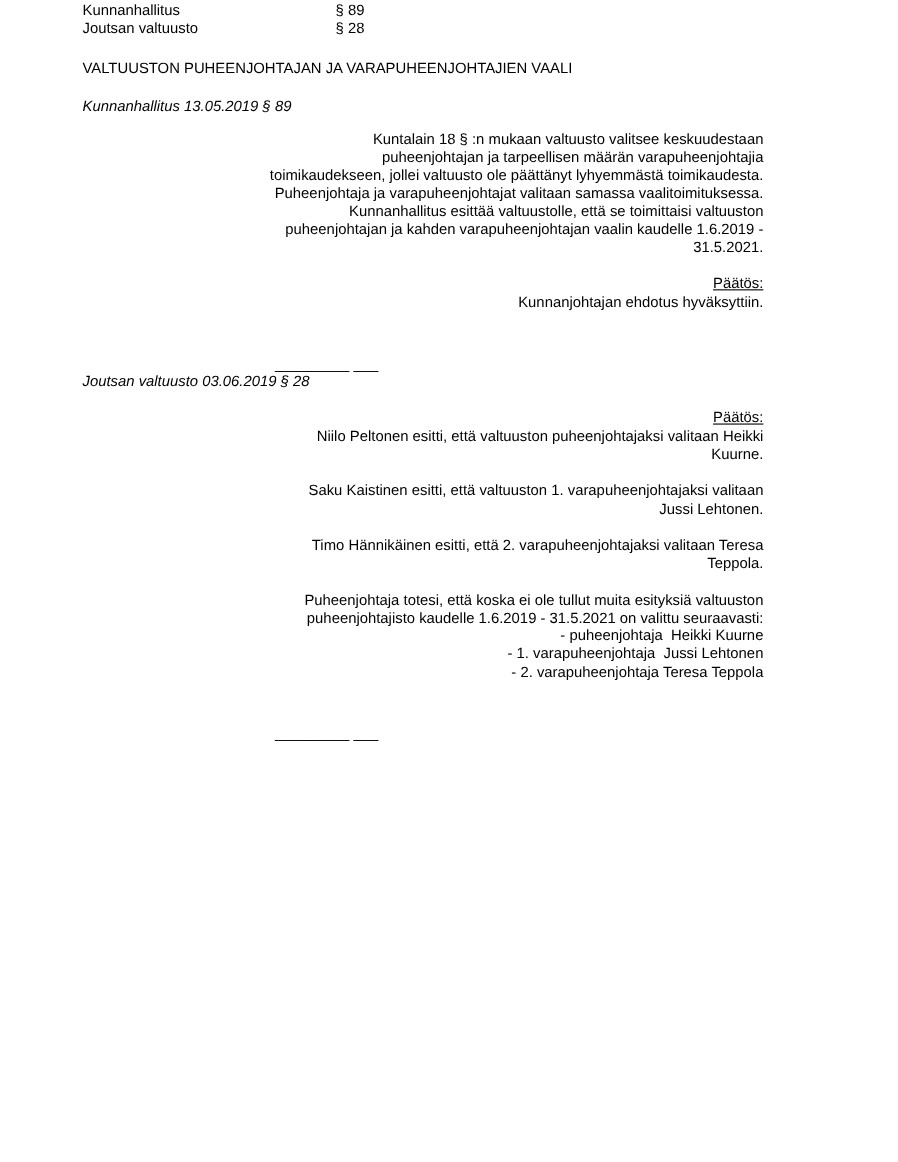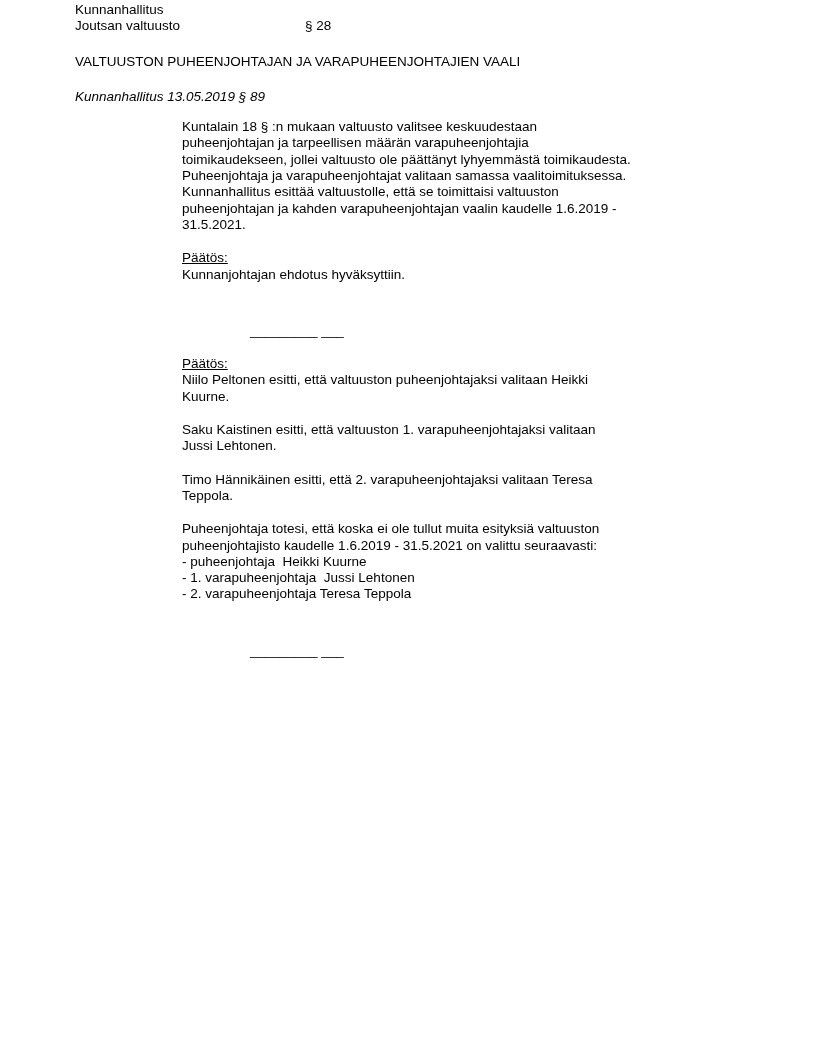--- a/index.html
+++ b/index.html
@@ -30,22 +30,23 @@
   .doc-title {
     margin-top: 19px;
     white-space: pre;
   }
   .section-heading {
     white-space: pre;
     font-style: italic;
   }
   .heading-a { margin-top: 19px; }
   .indent-block {
-    margin-left: 107px;
+    margin-left: 74px;
     width: 545px;
+    text-align: right;
   }
   .para {
     white-space: pre-wrap;
     margin: 0;
   }
   .gap-line { margin-top: 17px; }
   .first-para { margin-top: 14px; }
   .underlined { text-decoration: underline; }
   .separator {
     white-space: pre;
@@ -56,20 +57,21 @@
   .heading-b { margin-top: 0px; }
 </style>
 </head>
 <body>
 
 <div class="page">
 
   <div class="doc-header">
     <div class="hdr-row">
       <span class="hdr-org">Kunnanhallitus</span>
+      <span class="hdr-ref">§ 89</span>
     </div>
     <div class="hdr-row">
       <span class="hdr-org">Joutsan valtuusto</span>
       <span class="hdr-ref">§ 28</span>
     </div>
   </div>
 
   <div class="doc-title">VALTUUSTON PUHEENJOHTAJAN JA VARAPUHEENJOHTAJIEN VAALI</div>
 
   <div class="section-heading heading-a">Kunnanhallitus 13.05.2019 § 89</div>
@@ -81,20 +83,21 @@
 Puheenjohtaja ja varapuheenjohtajat valitaan samassa vaalitoimituksessa.</p>
     <p class="para">Kunnanhallitus esittää valtuustolle, että se toimittaisi valtuuston
 puheenjohtajan ja kahden varapuheenjohtajan vaalin kaudelle 1.6.2019 -
 31.5.2021.</p>
     <p class="para gap-line underlined">Päätös:</p>
     <p class="para">Kunnanjohtajan ehdotus hyväksyttiin.</p>
   </div>
 
   <div class="separator">_________ ___</div>
 
+  <div class="section-heading heading-b">Joutsan valtuusto 03.06.2019 § 28</div>
 
   <div class="indent-block">
     <p class="para gap-line underlined">Päätös:</p>
     <p class="para">Niilo Peltonen esitti, että valtuuston puheenjohtajaksi valitaan Heikki
 Kuurne.</p>
     <p class="para gap-line">Saku Kaistinen esitti, että valtuuston 1. varapuheenjohtajaksi valitaan
 Jussi Lehtonen.</p>
     <p class="para gap-line">Timo Hännikäinen esitti, että 2. varapuheenjohtajaksi valitaan Teresa
 Teppola.</p>
     <p class="para gap-line">Puheenjohtaja totesi, että koska ei ole tullut muita esityksiä valtuuston

